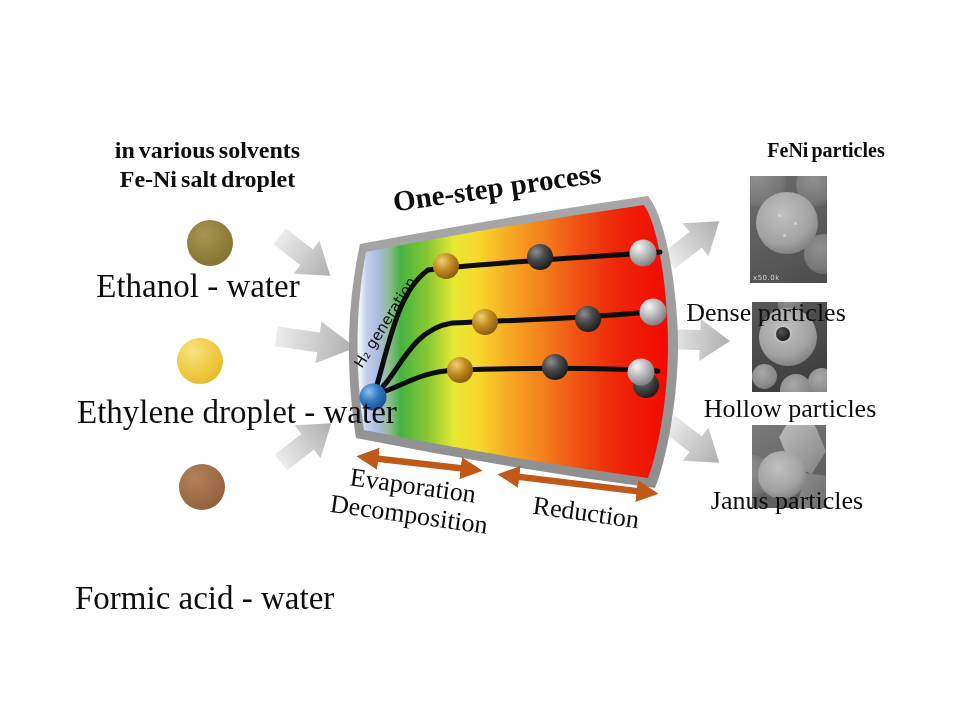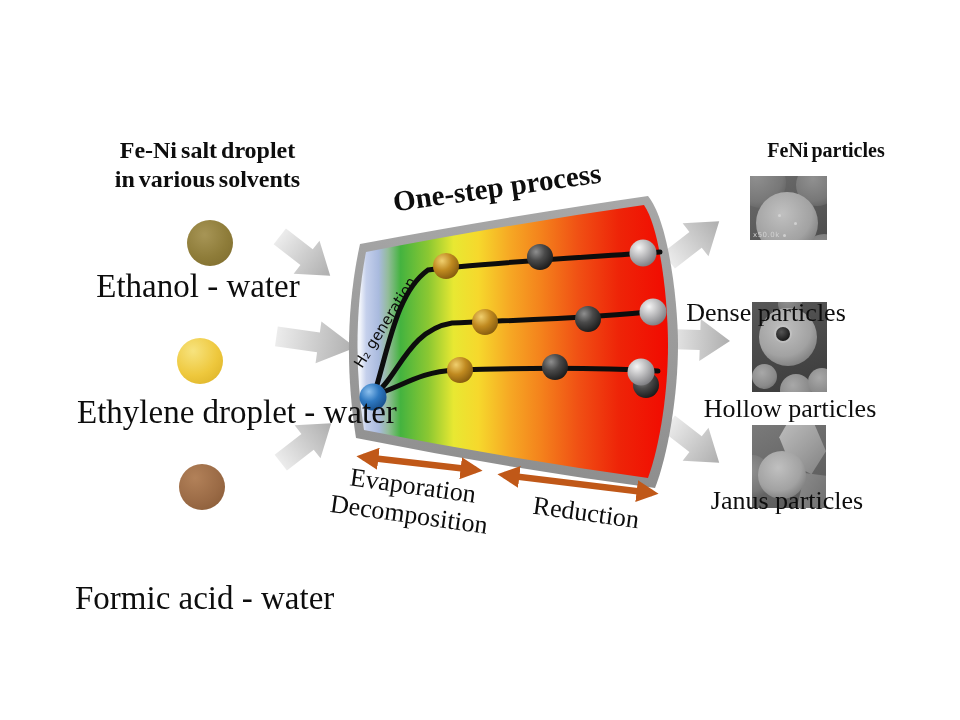--- a/index.html
+++ b/index.html
@@ -52,21 +52,21 @@
     transform:rotate(8deg);transform-origin:center;
   }
 
   
   .right-title{
     left:726px;top:139px;width:200px;
     font-weight:bold;font-size:20px;text-align:center;white-space:nowrap;
     word-spacing:-2px;
   }
   .sem{overflow:hidden;background:linear-gradient(150deg,#6e6e6e,#4c4c4c);}
-  .sem1{left:750px;top:176px;width:77px;height:64px;}
+  .sem1{left:750px;top:176px;width:77px;height:107px;}
   .sem2{left:752px;top:302px;width:75px;height:90px;background:linear-gradient(160deg,#585858,#3a3a3a);}
   .sem3{left:752px;top:425px;width:74px;height:83px;background:linear-gradient(150deg,#7a7a7a,#565656);}
   .sem .blob{position:absolute;border-radius:50%;}
   .g-big{background:radial-gradient(circle at 42% 35%, #c0c0c0 0%, #a2a2a2 55%, #6a6a6a 92%, #555 100%);}
   .g-mid{background:radial-gradient(circle at 40% 35%, #a8a8a8 0%, #8a8a8a 60%, #5e5e5e 100%);}
   .g-dim{background:radial-gradient(circle at 40% 35%, #909090 0%, #777 60%, #4f4f4f 100%);}
   .speck{position:absolute;width:3px;height:3px;border-radius:50%;background:#d8d8d8;opacity:.8;}
   .sem-mag{position:absolute;left:3px;bottom:1px;font-family:"DejaVu Sans",sans-serif;
     font-size:7px;color:#d2d2d2;letter-spacing:.5px;}
   .hole{position:absolute;left:24px;top:25px;width:14px;height:14px;border-radius:50%;
@@ -180,22 +180,22 @@
     <circle cx="641" cy="372" r="13.5" fill="url(#gSilver)"></circle>
   </g>
 
   <g stroke="#c05818" stroke-width="6.5">
     <line x1="363" y1="457" x2="476" y2="470" marker-start="url(#ah)" marker-end="url(#ah)"></line>
     <line x1="504" y1="475" x2="652" y2="493" marker-start="url(#ah)" marker-end="url(#ah)"></line>
   </g>
 </svg>
 
 <div class="abs left-title txt">
+  <div>in various solvents</div>
   <div>Fe-Ni salt droplet</div>
-  <div>in various solvents</div>
 </div>
 
 <div class="abs droplet drop1"></div>
 <div class="abs drop-label lbl1 txt">Ethanol - water</div>
 
 <div class="abs droplet drop2"></div>
 <div class="abs drop-label lbl2 txt">Ethylene droplet - water</div>
 
 <div class="abs droplet drop3"></div>
 <div class="abs drop-label lbl3 txt">Formic acid - water</div>

